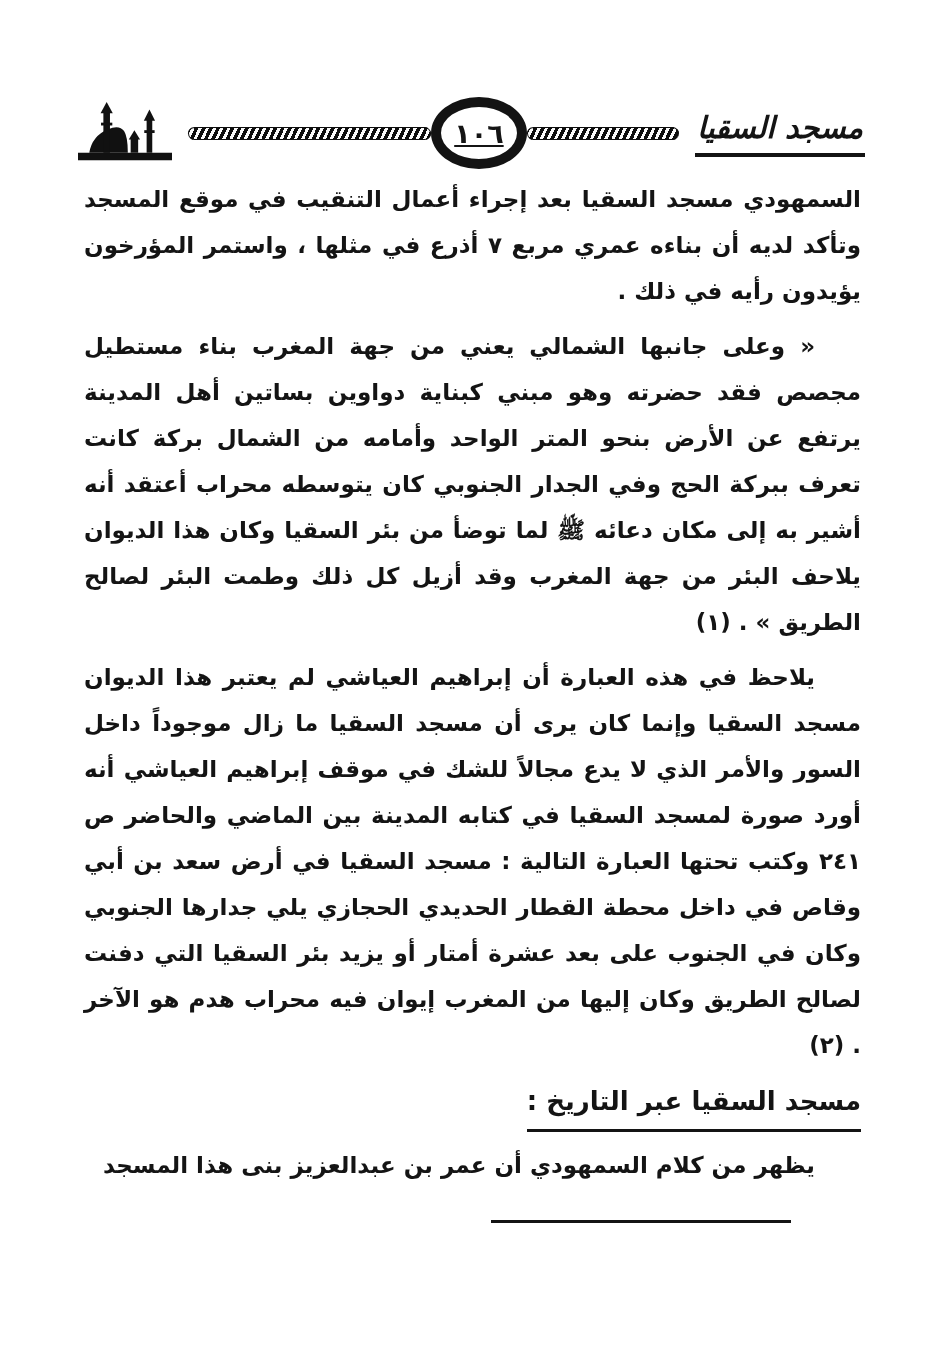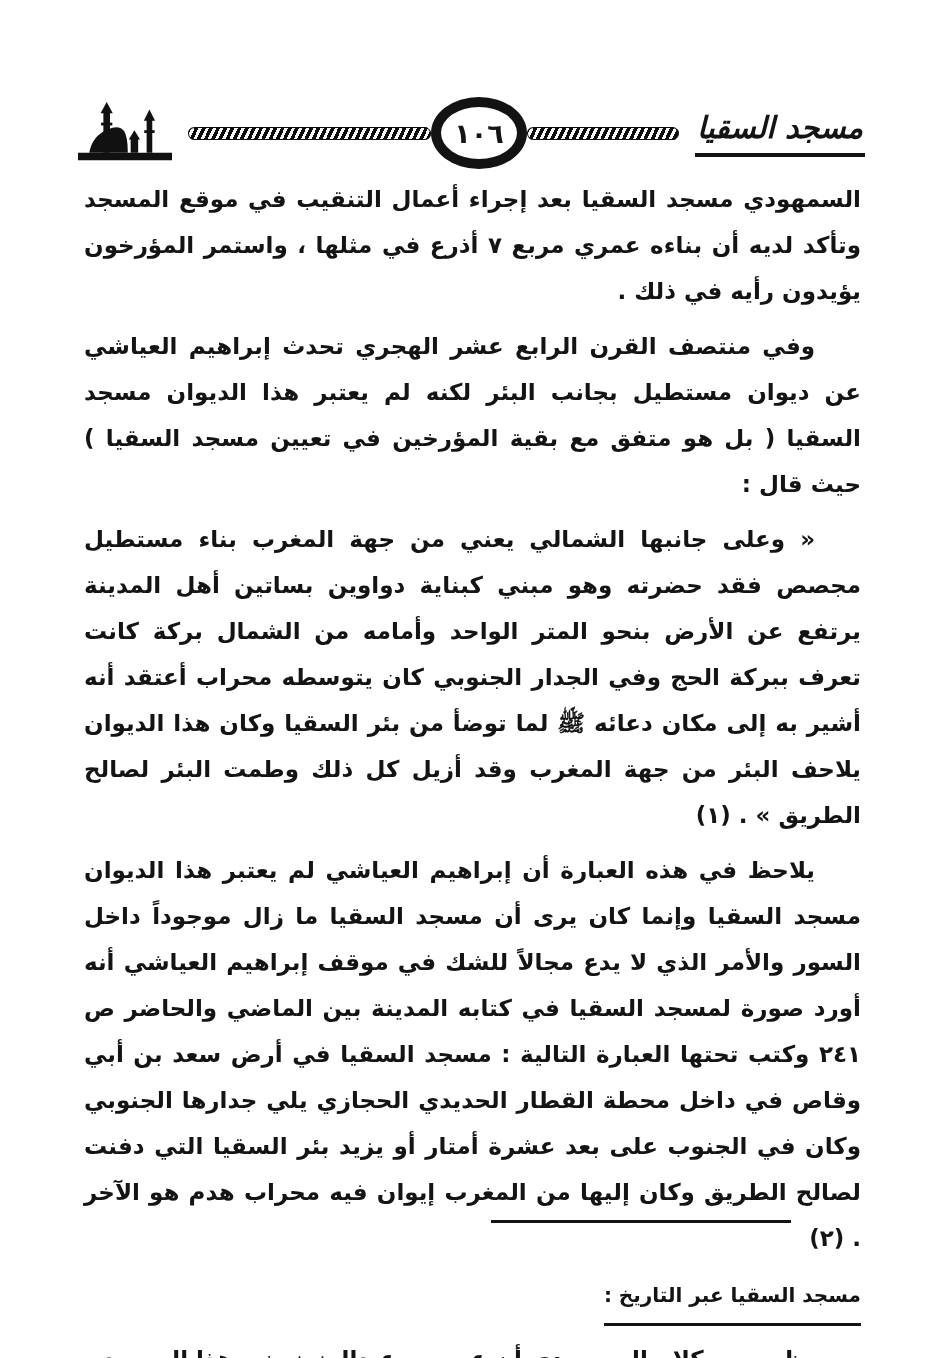--- a/index.html
+++ b/index.html
@@ -21,34 +21,34 @@
     height: 13px; border-radius: 7px;
     background: repeating-linear-gradient(115deg, #0d0d0d 0 3.5px, #fbfbfb 3.5px 6.5px);
     box-shadow: inset 0 0 0 1px #0d0d0d;
   }
   .rope-right { flex: 0.72; margin-right: 16px; }
   .rope-left  { flex: 1.15; margin-left: 16px; }
   .page-number-badge {
     flex: 0 0 auto; width: 96px; height: 72px; box-sizing: border-box;
     border: 10px solid #131313; border-radius: 50%; background: #fff;
     display: flex; align-items: center; justify-content: center;
-    font-size: 27px; font-weight: bold;
+    font-size: 27px; font-weight: bold; text-decoration: underline;
   }
   .mosque-icon { flex: 0 0 auto; width: 94px; height: 64px; }
   
   .content {
     position: absolute; top: 176px; right: 66px; left: 84px;
     direction: rtl; text-align: justify;
     font-size: 23px; font-weight: bold; line-height: 46px;
   }
   .para { margin: 0 0 9px; text-indent: 46px; }
   .para.no-indent { text-indent: 0; }
   .heading-line { margin: 10px 0 10px; }
   .section-heading {
-    display: inline-block; font-size: 20px; font-weight: bold;
+    display: inline-block; font-size: 26px; font-weight: bold;
     border-bottom: 3px solid #141414; padding-bottom: 5px;
   }
   
   .footnotes {
     position: absolute; top: 1220px; right: 66px; left: 84px;
     direction: rtl; font-weight: bold;
   }
   .fn-rule { width: 300px; height: 3px; background: #141414; margin: 0 70px 17px 0; }
   .fn-row { display: flex; justify-content: space-between; font-size: 18px; }
 </style>
@@ -75,21 +75,20 @@
         <path d="M70,20 L76,8 L82,20 Z"></path>
         <rect x="70.5" y="30" width="11" height="3"></rect>
         <rect x="56" y="38" width="8" height="16"></rect>
         <path d="M54,40 L60,30 L66,40 Z"></path>
       </g>
     </svg>
   </div>
 
   <div class="content">
     <p class="para no-indent">السمهودي مسجد السقيا بعد إجراء أعمال التنقيب في موقع المسجد وتأكد لديه أن بناءه عمري مربع ٧ أذرع في مثلها ، واستمر المؤرخون يؤيدون رأيه في ذلك .</p>
-    <p class="para">وفي منتصف القرن الرابع عشر الهجري تحدث إبراهيم العياشي عن ديوان مستطيل بجانب البئر لكنه لم يعتبر هذا الديوان مسجد السقيا ( بل هو متفق مع بقية المؤرخين في تعيين مسجد السقيا ) حيث قال :</p>
     <p class="para">« وعلى جانبها الشمالي يعني من جهة المغرب بناء مستطيل مجصص فقد حضرته وهو مبني كبناية دواوين بساتين أهل المدينة يرتفع عن الأرض بنحو المتر الواحد وأمامه من الشمال بركة كانت تعرف ببركة الحج وفي الجدار الجنوبي كان يتوسطه محراب أعتقد أنه أشير به إلى مكان دعائه ﷺ لما توضأ من بئر السقيا وكان هذا الديوان يلاحف البئر من جهة المغرب وقد أزيل كل ذلك وطمت البئر لصالح الطريق » . (١)</p>
     <p class="para">يلاحظ في هذه العبارة أن إبراهيم العياشي لم يعتبر هذا الديوان مسجد السقيا وإنما كان يرى أن مسجد السقيا ما زال موجوداً داخل السور والأمر الذي لا يدع مجالاً للشك في موقف إبراهيم العياشي أنه أورد صورة لمسجد السقيا في كتابه المدينة بين الماضي والحاضر ص ٢٤١ وكتب تحتها العبارة التالية : مسجد السقيا في أرض سعد بن أبي وقاص في داخل محطة القطار الحديدي الحجازي يلي جدارها الجنوبي وكان في الجنوب على بعد عشرة أمتار أو يزيد بئر السقيا التي دفنت لصالح الطريق وكان إليها من المغرب إيوان فيه محراب هدم هو الآخر . (٢)</p>
     <div class="heading-line">
       <span class="section-heading">مسجد السقيا عبر التاريخ :</span>
     </div>
     <p class="para">يظهر من كلام السمهودي أن عمر بن عبدالعزيز بنى هذا المسجد</p>
   </div>
 
   <div class="footnotes">
     <div class="fn-rule"></div>

